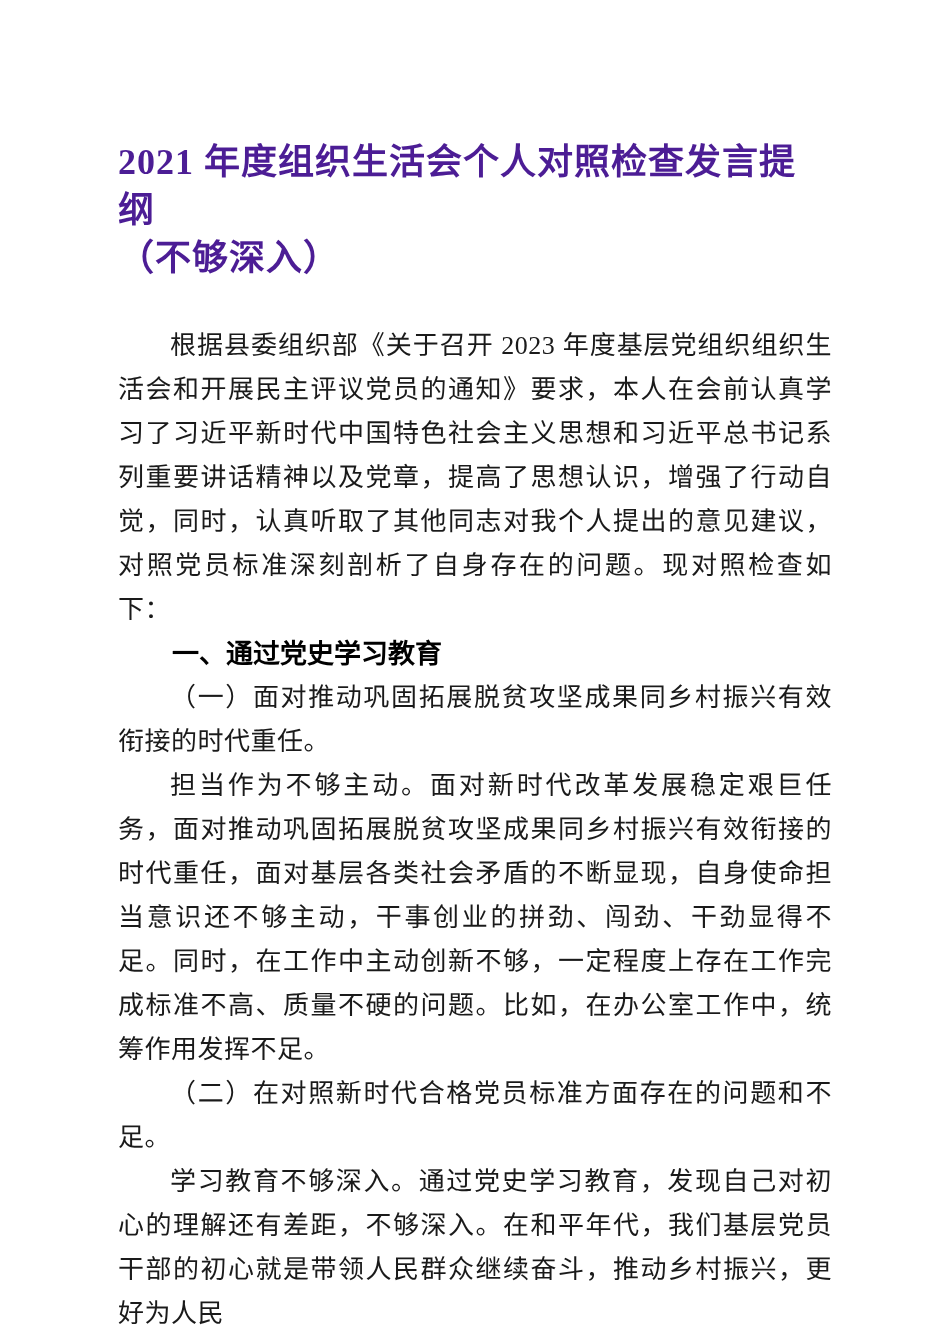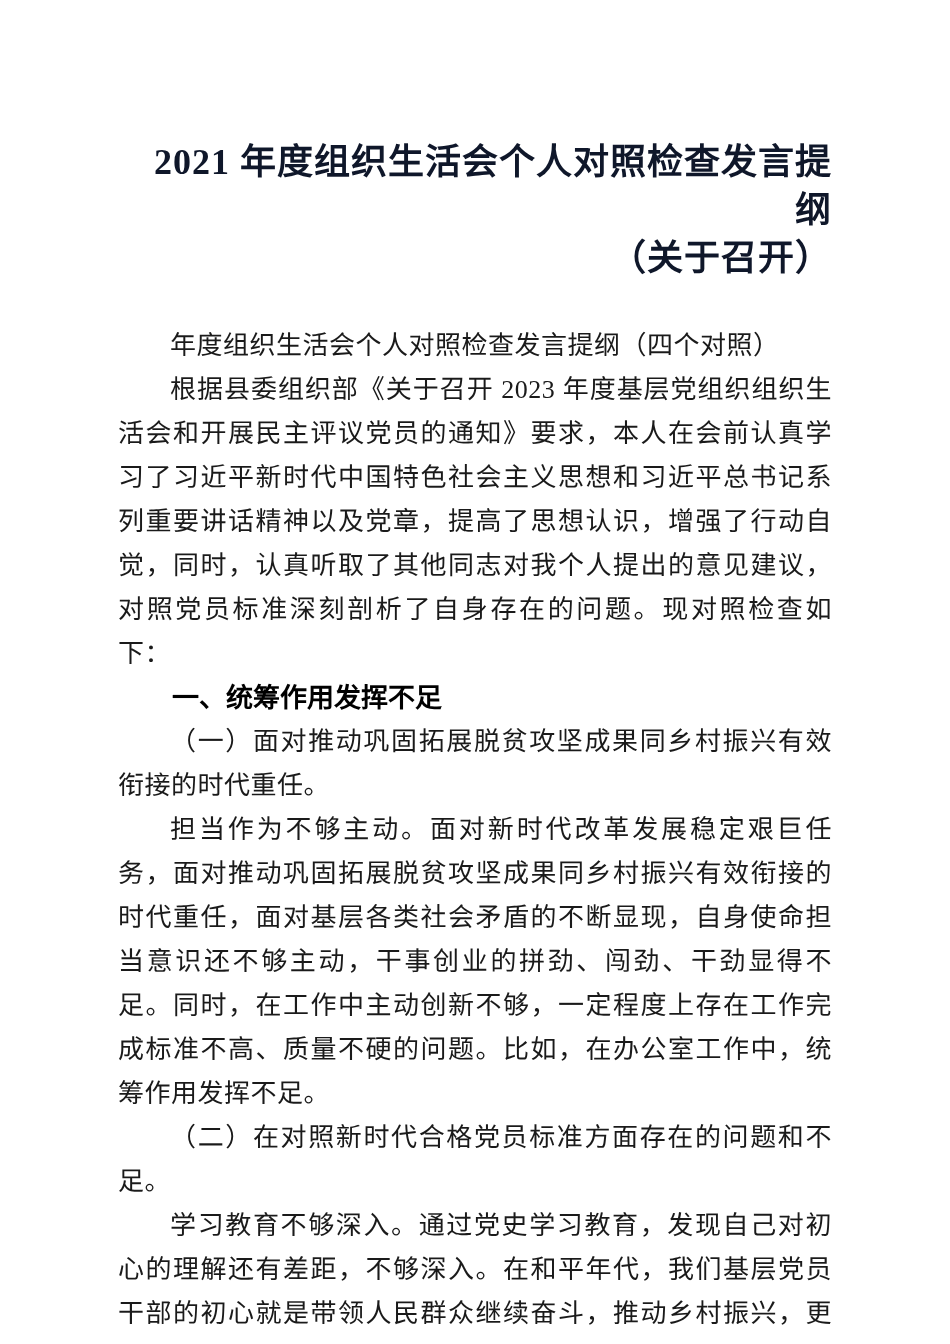--- a/index.html
+++ b/index.html
@@ -16,25 +16,25 @@
     color: #000000;
     font-family: "Liberation Serif", "DejaVu Serif", serif;
   }
   .content {
     position: absolute;
     top: 138px;
     left: 118px;
     width: 714px;
   }
   .doc-title {
-    text-align: right;
+    text-align: left;
     font-weight: bold;
     font-size: 36px;
     line-height: 48px;
-    color: #0f172a;
+    color: #4c1d95;
     font-family: "Liberation Serif", "DejaVu Serif", serif;
     letter-spacing: 1px;
   }
   .body-text {
     margin-top: 42px;
   }
   .para {
     margin: 0;
     font-size: 26px;
     line-height: 44px;
@@ -57,27 +57,26 @@
   }
 </style>
 </head>
 <body>
 
 <div class="page">
   <div class="content">
 
     <div class="doc-title">
       <div>2021 年度组织生活会个人对照检查发言提纲</div>
-      <div>（关于召开）</div>
+      <div>（不够深入）</div>
     </div>
 
     <div class="body-text">
-      <p class="para">年度组织生活会个人对照检查发言提纲（四个对照）</p>
       <p class="para">根据县委组织部《关于召开 2023 年度基层党组织组织生活会和开展民主评议党员的通知》要求，本人在会前认真学习了习近平新时代中国特色社会主义思想和习近平总书记系列重要讲话精神以及党章，提高了思想认识，增强了行动自觉，同时，认真听取了其他同志对我个人提出的意见建议，对照党员标准深刻剖析了自身存在的问题。现对照检查如下：</p>
-      <p class="section-heading">一、统筹作用发挥不足</p>
+      <p class="section-heading">一、通过党史学习教育</p>
       <p class="para">（一）面对推动巩固拓展脱贫攻坚成果同乡村振兴有效衔接的时代重任。</p>
       <p class="para">担当作为不够主动。面对新时代改革发展稳定艰巨任务，面对推动巩固拓展脱贫攻坚成果同乡村振兴有效衔接的时代重任，面对基层各类社会矛盾的不断显现，自身使命担当意识还不够主动，干事创业的拼劲、闯劲、干劲显得不足。同时，在工作中主动创新不够，一定程度上存在工作完成标准不高、质量不硬的问题。比如，在办公室工作中，统筹作用发挥不足。</p>
       <p class="para">（二）在对照新时代合格党员标准方面存在的问题和不足。</p>
       <p class="para">学习教育不够深入。通过党史学习教育，发现自己对初心的理解还有差距，不够深入。在和平年代，我们基层党员干部的初心就是带领人民群众继续奋斗，推动乡村振兴，更好为人民</p>
     </div>
 
   </div>
 </div>
 
 </body></html>

